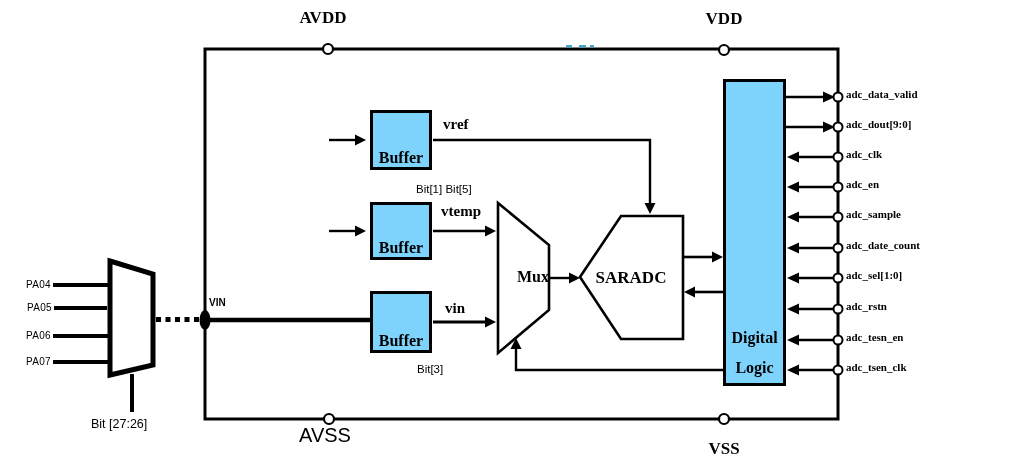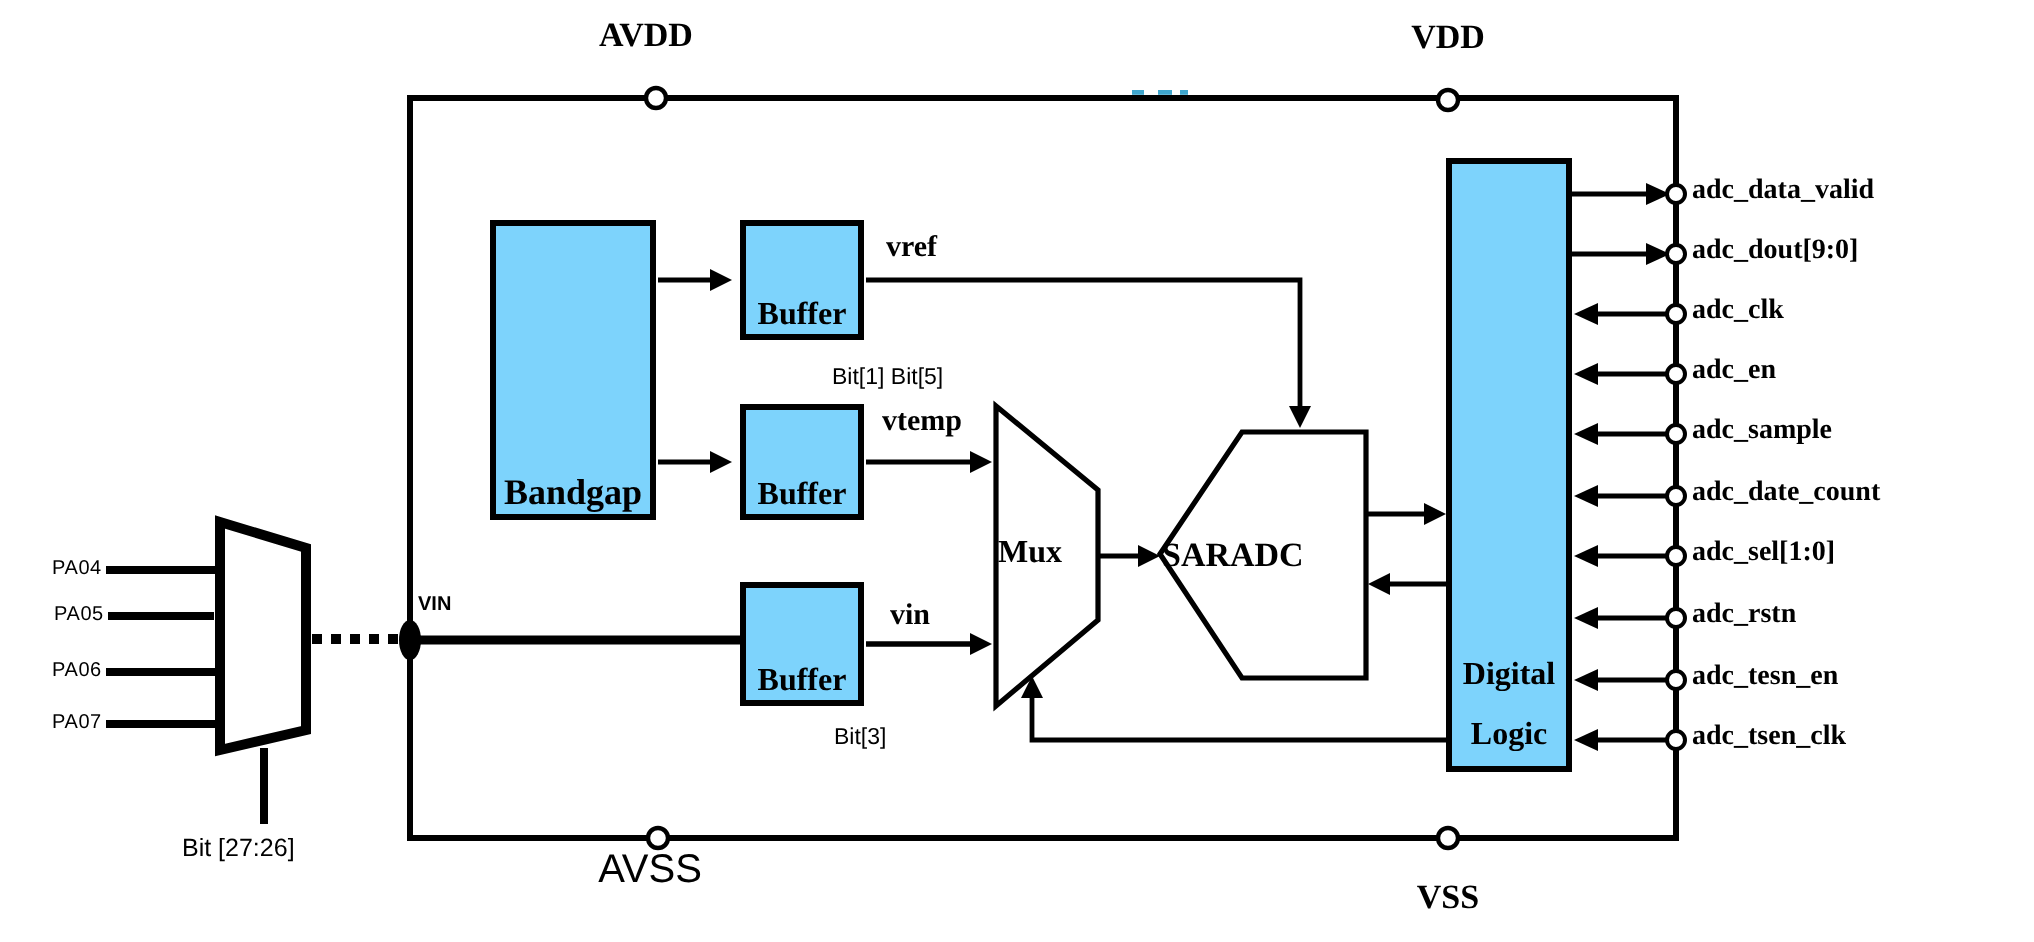--- a/index.html
+++ b/index.html
@@ -7,21 +7,21 @@
        font-family:"Liberation Sans",sans-serif;color:#000;}
   #stage{position:absolute;left:0;top:0;width:1017px;height:471px;}
   #wires{position:absolute;left:0;top:0;z-index:1;}
   .lbl{position:absolute;z-index:3;white-space:nowrap;}
   .serifB{font-family:"Liberation Serif","DejaVu Serif",serif;font-weight:bold;}
   .rail{font-size:17px;text-align:center;width:60px;}
   .avss{font-size:20px;text-align:center;width:84px;font-family:"Liberation Sans",sans-serif;}
   .pa{font-size:10px;letter-spacing:.3px;}
   .bits{font-size:11.5px;padding-left:44px;}
   .net{font-size:15px;}
-  .sig{font-size:14px;left:846px;}
+  .sig{font-size:11px;left:846px;}
   .block{position:absolute;z-index:2;border:3px solid #000;background:#7dd3fc;
          box-sizing:border-box;display:flex;align-items:flex-end;justify-content:center;
          font-family:"Liberation Serif","DejaVu Serif",serif;font-weight:bold;}
   .vinlbl{font-size:10px;font-weight:bold;}
   .dl-text{text-align:center;line-height:30px;font-size:16px;}
 </style>
 </head>
 <body>
 
 <div id="stage">
@@ -133,41 +133,38 @@
   <div class="lbl avss" style="left:283px;top:424px;">AVSS</div>
   <div class="lbl serifB rail" style="left:694px;top:439px;">VSS</div>
 
   <div class="lbl pa" style="left:26px;top:279px;">PA04</div>
   <div class="lbl pa" style="left:27px;top:302px;">PA05</div>
   <div class="lbl pa" style="left:26px;top:330px;">PA06</div>
   <div class="lbl pa" style="left:26px;top:356px;">PA07</div>
   <div class="lbl" style="left:91px;top:417px;font-size:12.5px;">Bit [27:26]</div>
   <div class="lbl vinlbl" style="left:209px;top:297px;">VIN</div>
 
-  <div class="block" style="left:245px;top:110px;width:83px;height:150px;font-size:18px;">
-    <span>Bandgap</span>
-  </div>
   <div class="block" style="left:370px;top:110px;width:62px;height:60px;font-size:16px;">
     <span>Buffer</span>
   </div>
   <div class="block" style="left:370px;top:202px;width:62px;height:58px;font-size:16px;">
     <span>Buffer</span>
   </div>
   <div class="block" style="left:370px;top:291px;width:62px;height:62px;font-size:16px;">
     <span>Buffer</span>
   </div>
   <div class="block" style="left:723px;top:79px;width:63px;height:307px;">
     <div class="dl-text">
       <div>Digital</div>
       <div>Logic</div>
     </div>
   </div>
 
-  <div class="lbl serifB" style="left:499px;top:268px;width:50px;text-align:left;font-size:16px;z-index:3;">Mux</div>
-  <div class="lbl serifB" style="left:581px;top:268px;width:100px;text-align:left;font-size:17px;z-index:3;">SARADC</div>
+  <div class="lbl serifB" style="left:499px;top:268px;width:50px;text-align:right;font-size:16px;z-index:3;">Mux</div>
+  <div class="lbl serifB" style="left:581px;top:268px;width:100px;text-align:center;font-size:17px;z-index:3;">SARADC</div>
 
   <div class="lbl serifB net" style="left:443px;top:116px;">vref</div>
   <div class="lbl serifB net" style="left:441px;top:203px;">vtemp</div>
   <div class="lbl serifB net" style="left:445px;top:300px;">vin</div>
 
   <div class="lbl bits" style="left:372px;top:183px;">Bit[1] Bit[5]</div>
   <div class="lbl bits" style="left:373px;top:363px;">Bit[3]</div>
 
   <div class="lbl serifB sig" style="top:88px;">adc_data_valid</div>
   <div class="lbl serifB sig" style="top:118px;">adc_dout[9:0]</div>

